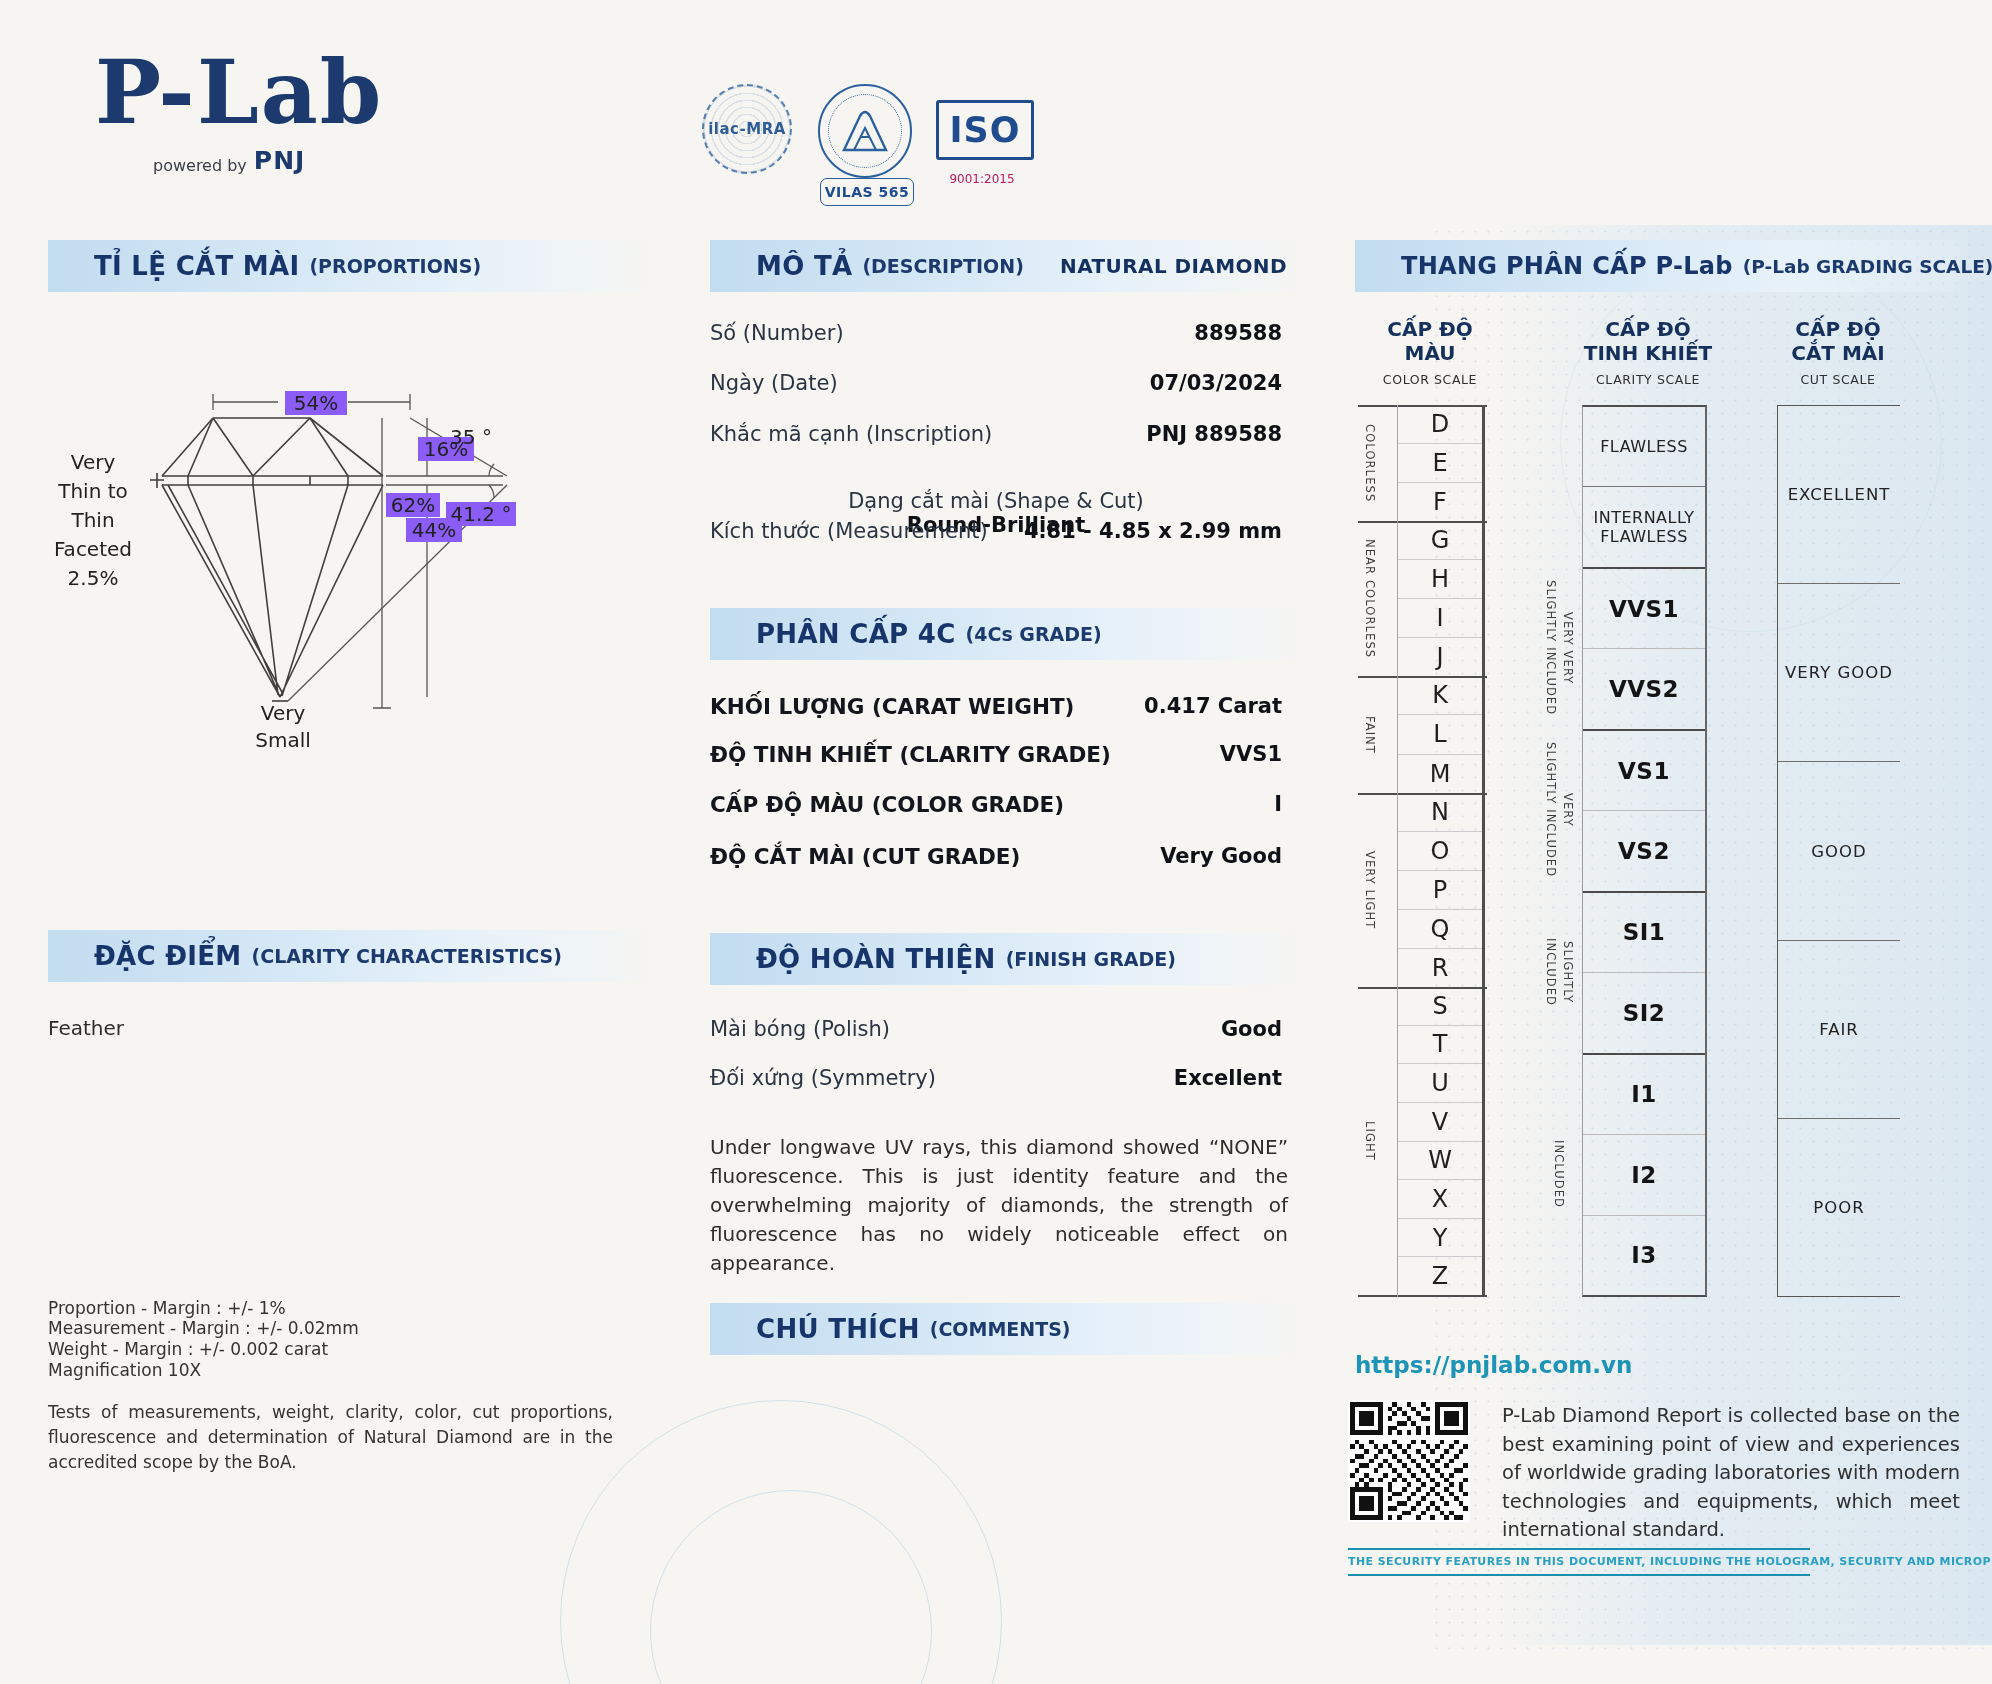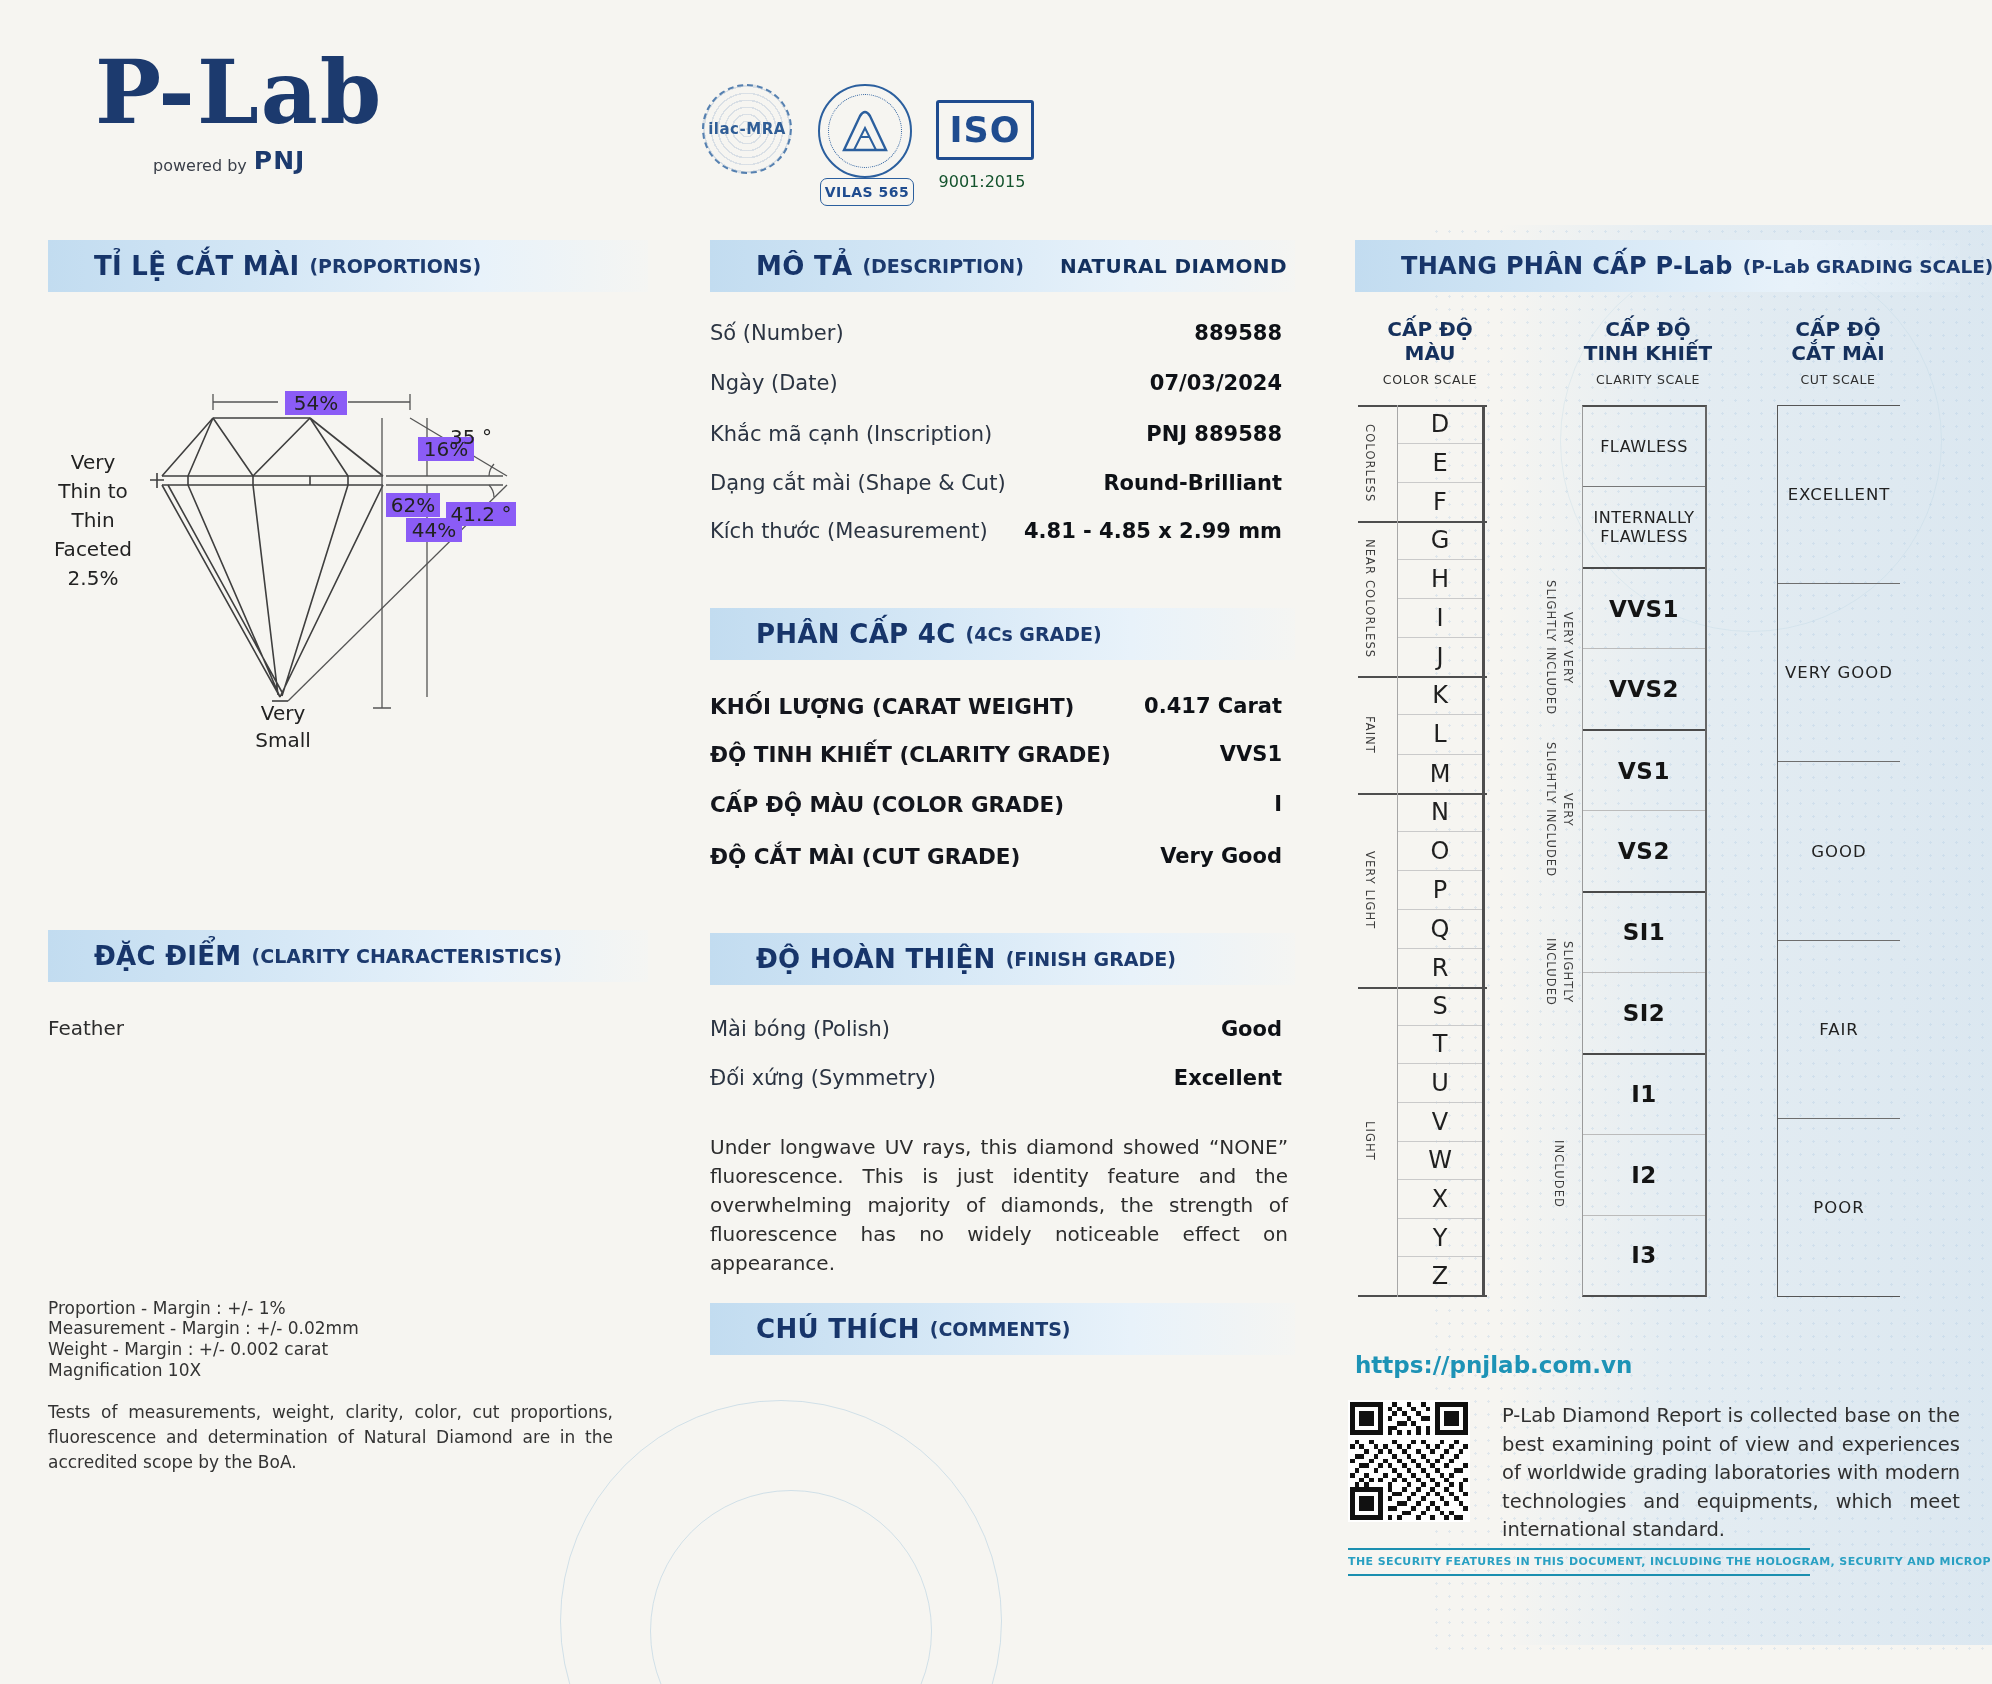--- a/index.html
+++ b/index.html
@@ -62,21 +62,21 @@
   .seal-circle{position:absolute;border-radius:50%;box-sizing:border-box;}
   .ilac{border:2px dashed #5580b0;display:flex;align-items:center;justify-content:center;
     background:repeating-radial-gradient(circle at 50% 50%, rgba(90,130,180,.18) 0 1.5px, rgba(0,0,0,0) 1.5px 7px);}
   .ilac-inner{font-size:15px;font-weight:700;color:#2f5d96;letter-spacing:.5px;}
   .boa{border:2.5px solid #2b5f9e;display:flex;align-items:center;justify-content:center;}
   .boa-inner{width:72px;height:72px;border:1.3px dotted #2b5f9e;border-radius:50%;display:flex;align-items:center;justify-content:center;}
   .vilas{position:absolute;border:1.6px solid #2b5f9e;border-radius:7px;display:flex;align-items:center;justify-content:center;
     font-size:14px;font-weight:700;color:#1f4c8f;letter-spacing:.5px;}
   .isobox{position:absolute;border:3.5px solid #1f4c8f;border-radius:3px;display:flex;align-items:center;justify-content:center;
     font-size:35px;font-weight:700;color:#1f4c8f;letter-spacing:1px;}
-  .isosub{position:absolute;font-size:16px;color:#14532d;text-align:center;}
+  .isosub{position:absolute;font-size:12px;color:#be185d;text-align:center;}
   
   .weburl{position:absolute;font-size:23px;font-weight:700;color:#1d93b6;}
   .report-note{position:absolute;font-size:19.5px;line-height:28.5px;color:#303030;text-align:justify;}
   .security{position:absolute;border-top:2.5px solid #1b8fb0;border-bottom:2.5px solid #1b8fb0;padding:5px 0 6px 0;
     font-size:11px;font-weight:700;color:#29a0c2;letter-spacing:.4px;white-space:nowrap;}
   svg{display:block;}
 </style>
 </head>
 <body>
 
@@ -191,21 +191,21 @@
     <span class="val">889588</span>
   </div>
   <div class="row" style="left:710px;top:368px;width:572px;">
     <span class="lab">Ngày (Date)</span>
     <span class="val">07/03/2024</span>
   </div>
   <div class="row" style="left:710px;top:419px;width:572px;">
     <span class="lab">Khắc mã cạnh (Inscription)</span>
     <span class="val">PNJ 889588</span>
   </div>
-  <div class="row" style="left:710px;top:468px;width:572px;">
+  <div class="row" style="left:710px;top:489px;width:572px;flex-direction:column;">
     <span class="lab">Dạng cắt mài (Shape &amp; Cut)</span>
     <span class="val">Round-Brilliant</span>
   </div>
   <div class="row" style="left:710px;top:516px;width:572px;">
     <span class="lab">Kích thước (Measurement)</span>
     <span class="val">4.81 - 4.85 x 2.99 mm</span>
   </div>
 
   <div class="secbar" style="left:710px;top:608px;width:585px;">
     <span class="vi">PHÂN CẤP 4C</span>

